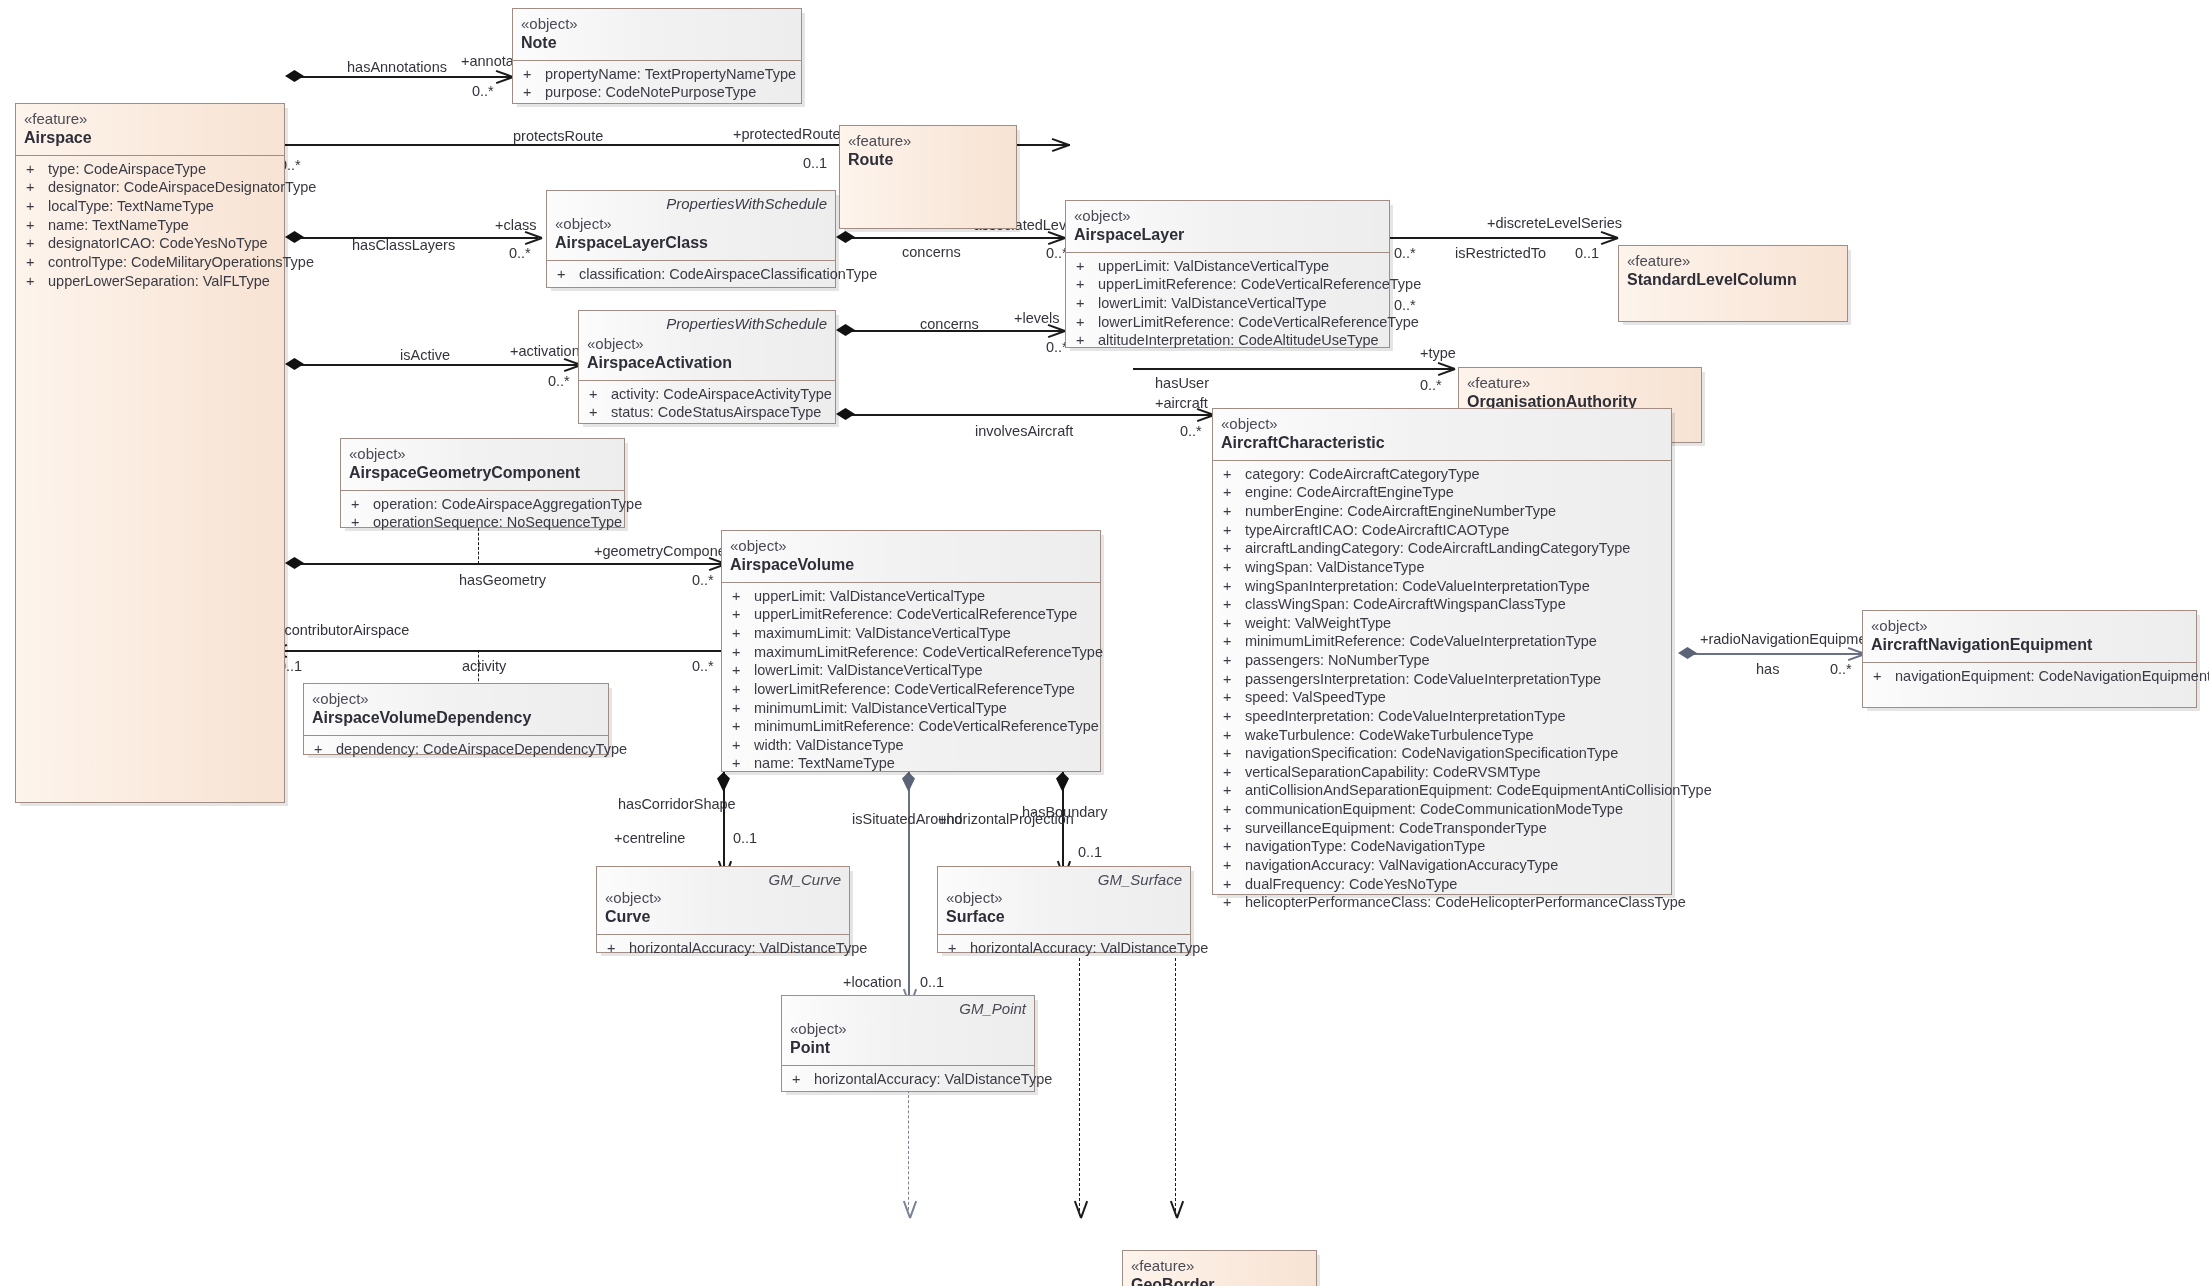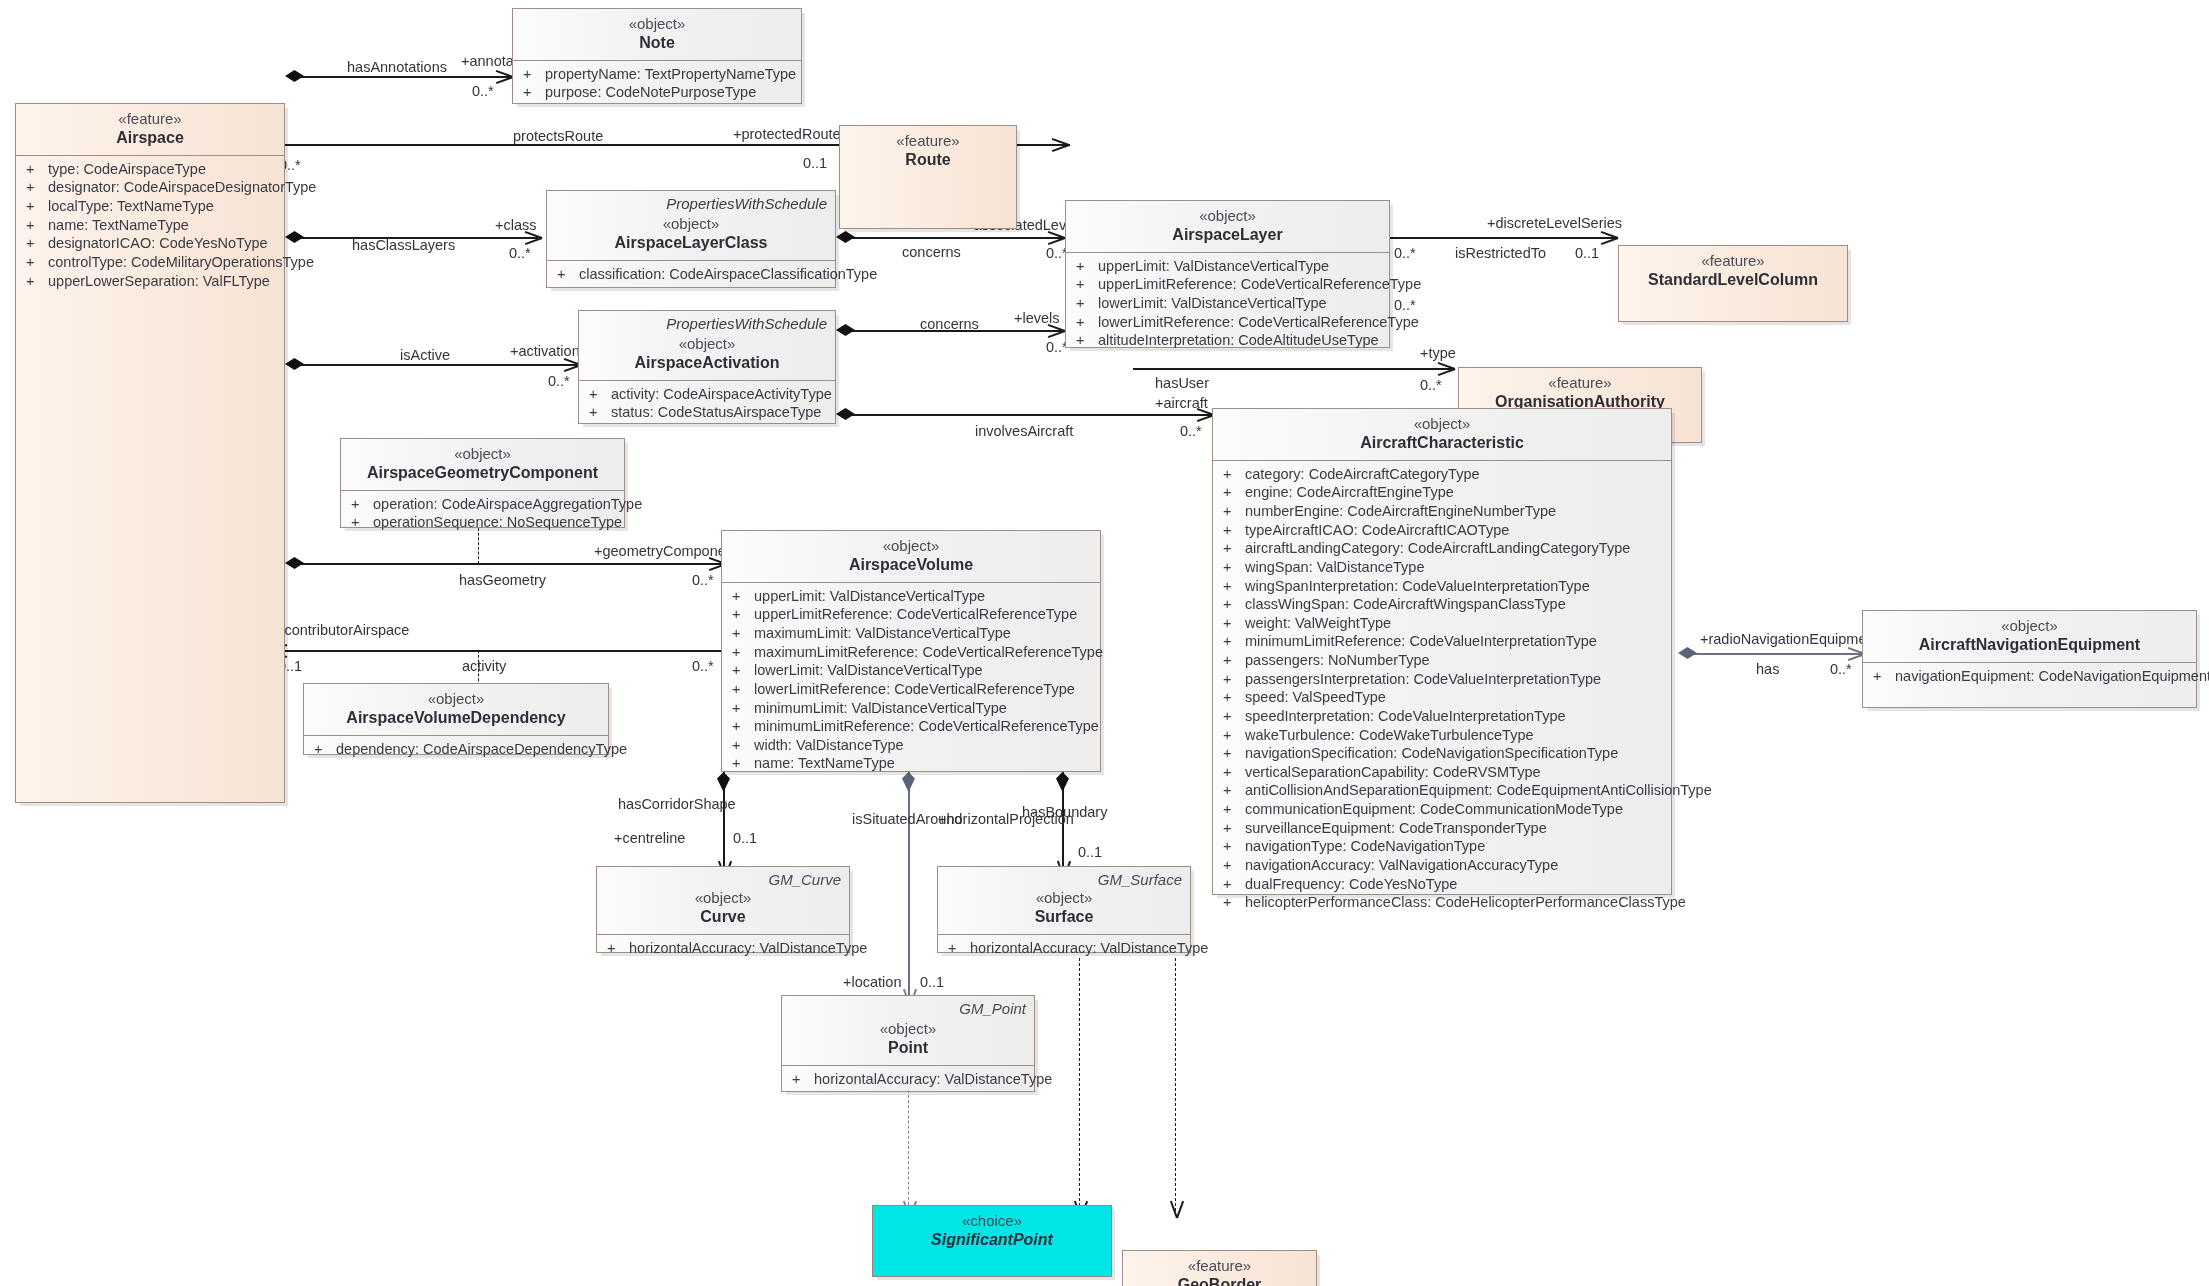--- a/index.html
+++ b/index.html
@@ -3,21 +3,21 @@
 <meta charset="utf-8">
 <style>
   html,body{margin:0;padding:0;background:#ffffff;}
   body{font-family:"Liberation Sans", sans-serif;}
   #canvas{position:relative;width:2209px;height:1286px;background:#ffffff;overflow:hidden;}
 
   
   .uml{position:absolute;box-sizing:border-box;border:1px solid #a08d85;
        background:linear-gradient(to right,#fcfcfc 0%,#f2f2f2 45%,#ededed 100%);
        box-shadow:4px 4px 0 -1px rgba(0,0,0,.10);}
-  .uml .hdr{padding:6px 8px 7px 8px;text-align:center;line-height:1.22;}
+  .uml .hdr{padding:6px 8px 7px 8px;text-align:left;line-height:1.22;}
   .uml .ster{font-size:15px;color:#4a4a55;}
   .uml .nm{font-size:16px;font-weight:bold;color:#2e2e38;}
   .uml .gmtype{font-size:15px;font-style:italic;color:#4a4a55;text-align:right;
                 padding:4px 8px 0 0;line-height:1.2;}
   .uml .pws{font-size:15px;font-style:italic;color:#3c3c46;text-align:right;
              padding:4px 8px 0 0;line-height:1.2;}
   .uml .sep{border-top:1px solid #a08d85;}
   .uml .attrs{padding:4px 6px 5px 6px;}
   .uml .attr{display:flex;font-size:14.5px;color:#3a3a44;line-height:1.285;white-space:nowrap;}
   .uml .attr .plus{width:22px;flex:0 0 22px;text-align:left;padding-left:4px;}
@@ -563,26 +563,20 @@
     </div>
     <div class="sep"></div>
     <div class="attrs">
       <div class="attr">
           <span class="plus">+</span>
           <span>horizontalAccuracy: ValDistanceType</span>
         </div>
     </div>
   </div>
 
-  <div class="uml choice" style="left:872px;top:1205px;width:240px;height:72px;">
-    <div class="hdr">
-      <div class="ster">«choice»</div>
-      <div class="nm">SignificantPoint</div>
-    </div>
-  </div>
 
   <div class="uml feature" style="left:1122px;top:1205px;width:195px;height:72px;">
     <div class="hdr">
       <div class="ster">«feature»</div>
       <div class="nm">GeoBorder</div>
     </div>
   </div>
 
 </div>
 

